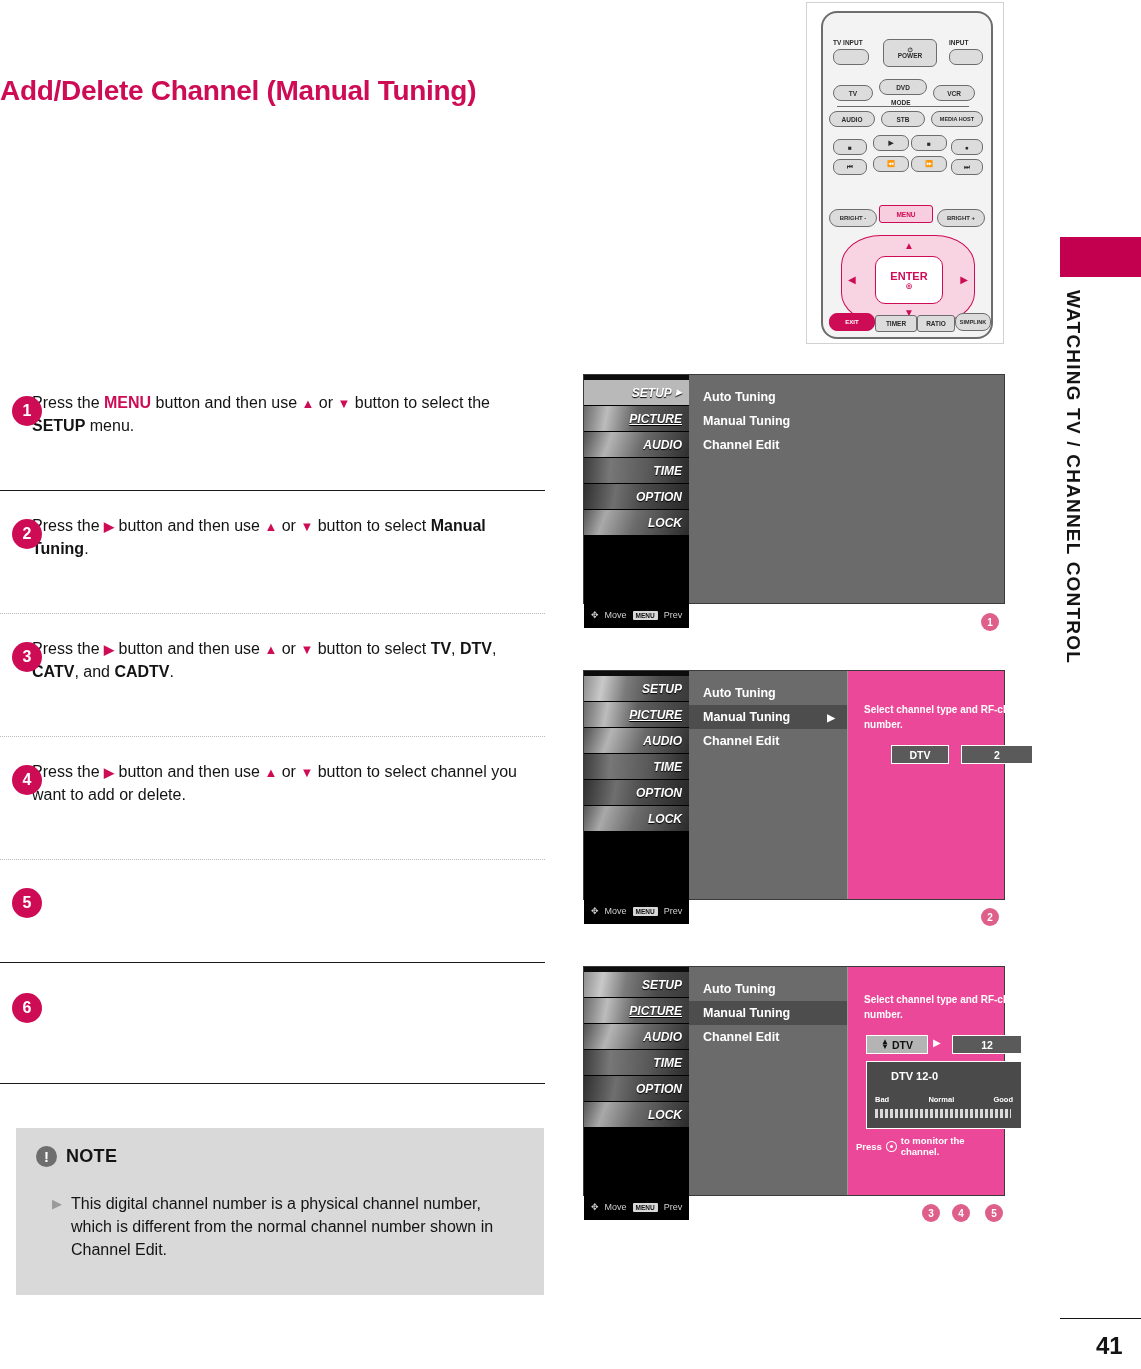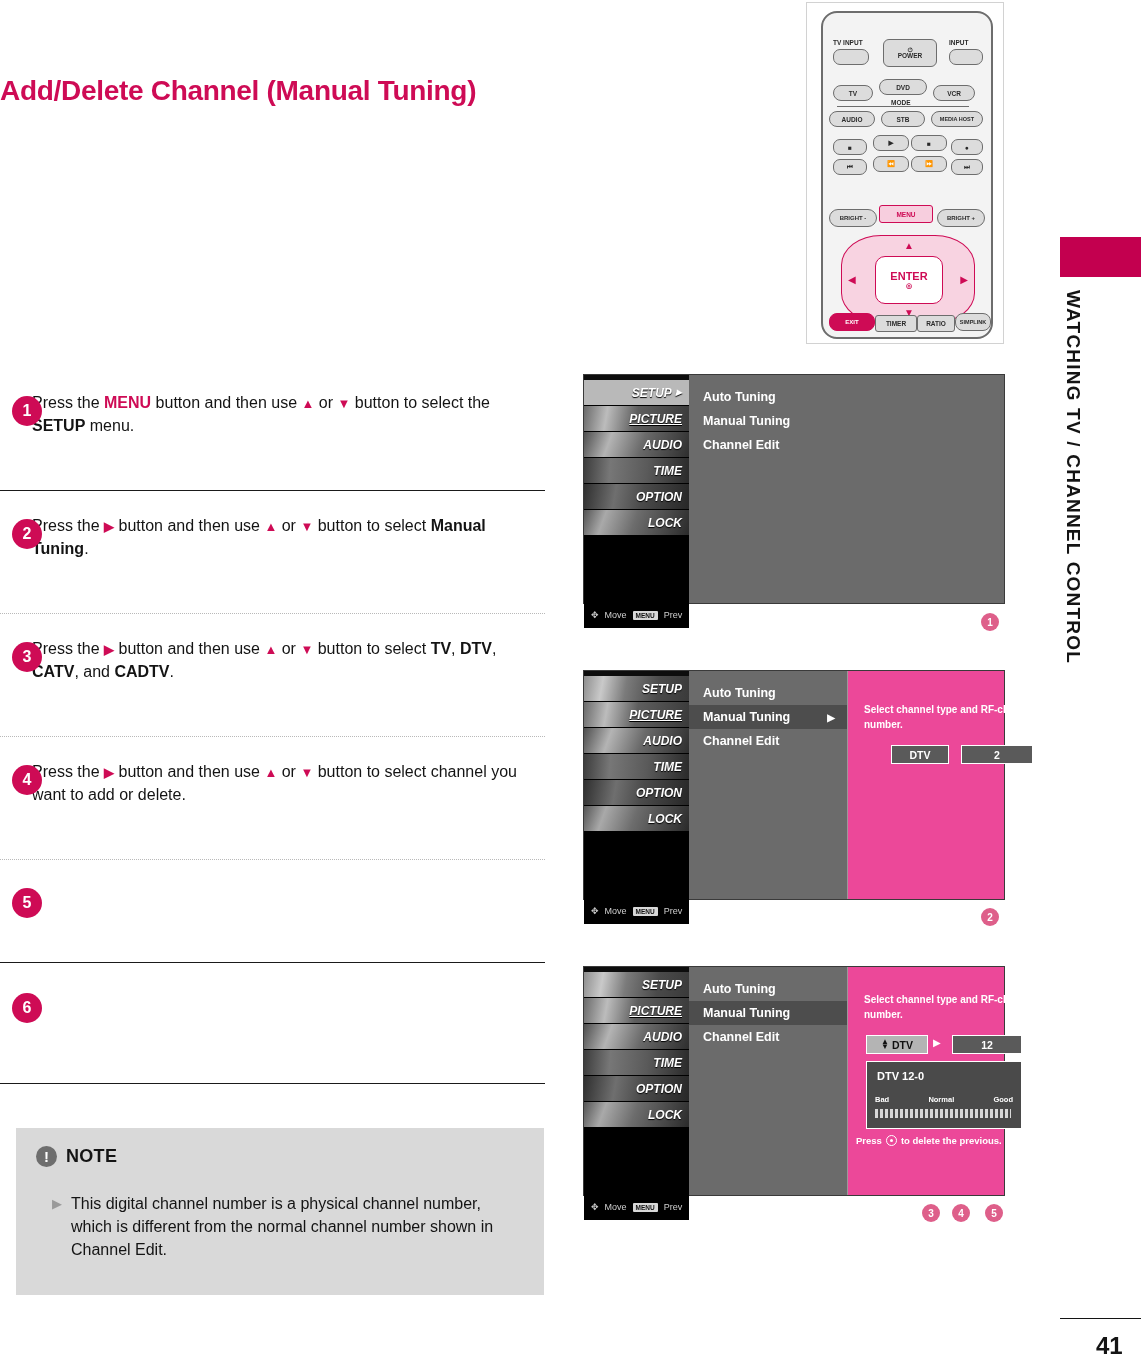--- a/index.html
+++ b/index.html
@@ -148,21 +148,21 @@
     position:absolute;left:16px;top:32px;width:175px;
     color:#ffffff;font-size:10px;font-weight:bold;line-height:1.45;
   }
   .osd-box{
     border:1.5px solid #ffffff;background:#5a5a5a;color:#ffffff;
     font-size:10.5px;font-weight:bold;display:flex;align-items:center;justify-content:center;
   }
   .sig-panel{
     position:absolute;border:1.5px solid #ffffff;background:#4a4a4a;
   }
-  .sig-title{position:absolute;left:10px;top:8px;color:#fff;font-size:11px;font-weight:bold;}
+  .sig-title{position:absolute;left:24px;top:8px;color:#fff;font-size:11px;font-weight:bold;}
   .sig-labels{position:absolute;left:8px;right:8px;bottom:24px;display:flex;justify-content:space-between;
     color:#fff;font-size:7.5px;font-weight:bold;}
   .sig-bar{position:absolute;left:8px;bottom:10px;width:152px;height:9px;
     background:repeating-linear-gradient(90deg,#d9d9d9 0 3px,#4a4a4a 3px 5px);}
   .press-line{position:absolute;left:8px;color:#fff;font-size:9.5px;font-weight:bold;
     display:flex;align-items:center;gap:4px;}
   .dot-ring{width:9px;height:9px;border-radius:50%;border:1.2px solid #fff;
     display:inline-flex;align-items:center;justify-content:center;}
   .dot-ring i{width:3px;height:3px;border-radius:50%;background:#fff;display:block;}
 
@@ -451,21 +451,21 @@
             <span>Good</span>
           </div>
           <div class="sig-bar" style="width:136px;"></div>
         </div>
 
         <div class="press-line" style="top:168px;">
           <span>Press</span>
           <span class="dot-ring">
               <i></i>
             </span>
-          <span>to delete the previous.</span>
+          <span>to monitor the channel.</span>
         </div>
       </div>
     </div>
   </div>
   <div class="marker" style="left:922px;top:1204px;">3</div>
   <div class="marker" style="left:952px;top:1204px;">4</div>
   <div class="marker" style="left:985px;top:1204px;">5</div>
 
   <div class="sidetab"></div>
   <div class="sidetext">WATCHING TV / CHANNEL CONTROL</div>

